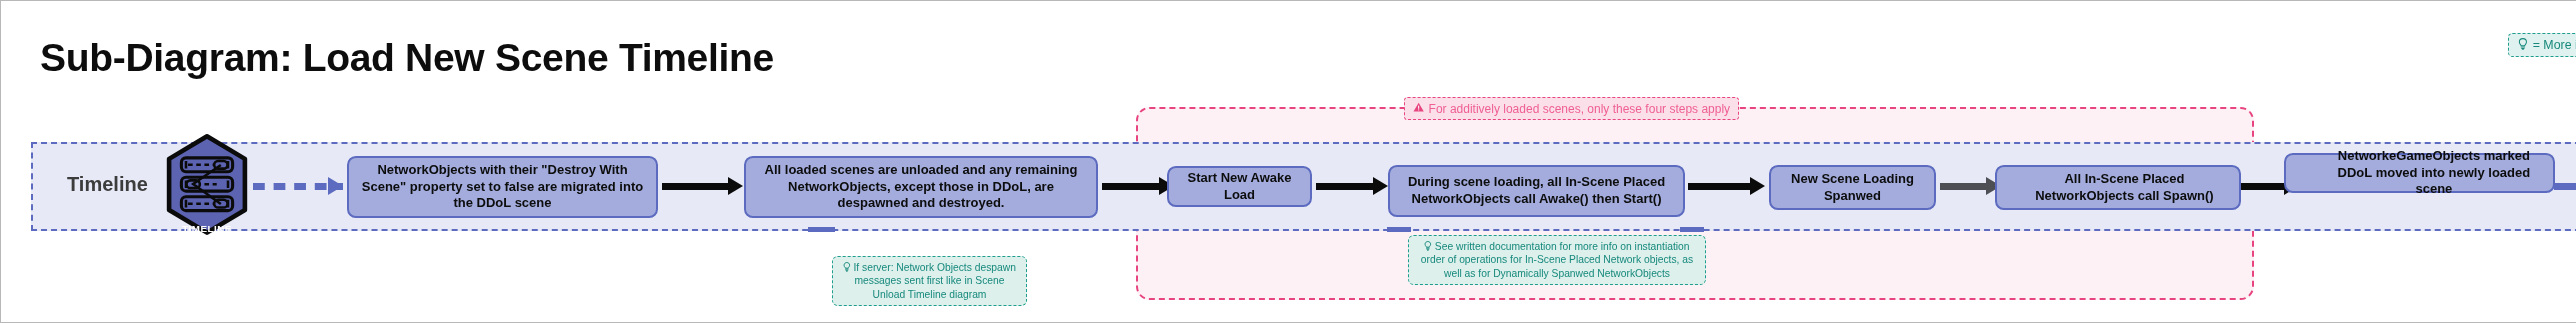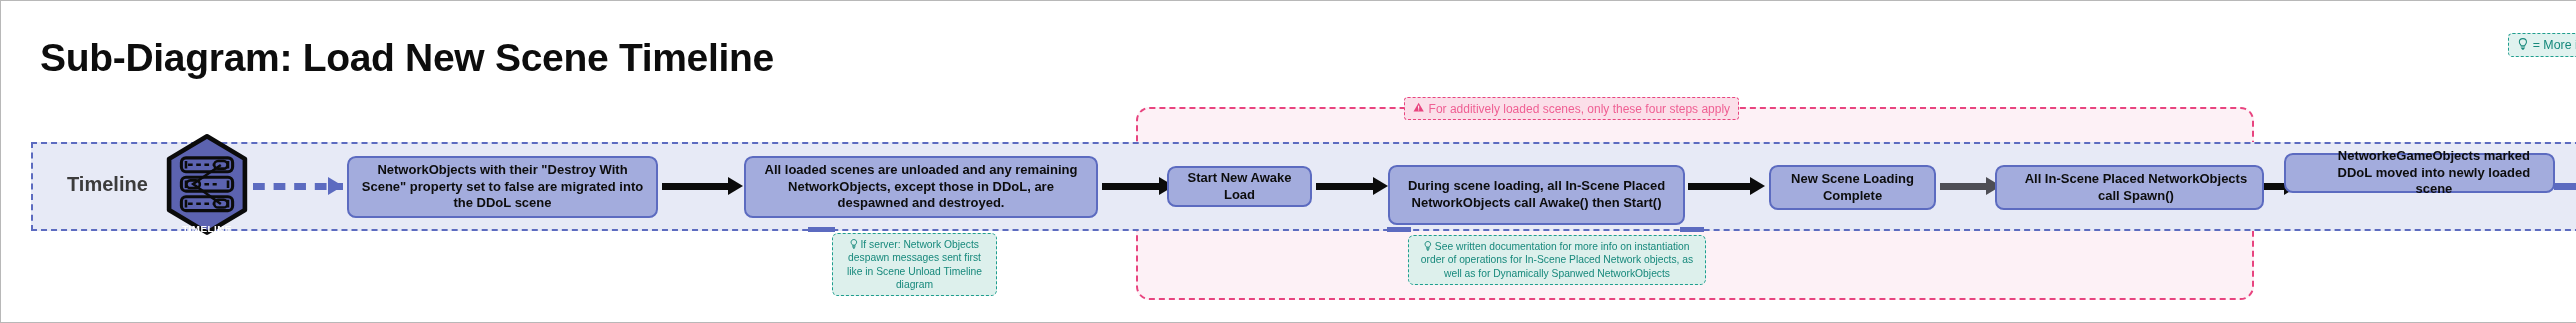--- a/index.html
+++ b/index.html
@@ -120,39 +120,39 @@
 
   <div class="pbox" style="left:1166px;top:165px;width:145px;height:41px;">
     <span>Start New Awake Load</span>
   </div>
 
   <div class="arrow" style="left:1315px;top:182px;width:72px;">
     <div class="shaft" style="width:58px;"></div>
       <div class="head" style="left:57px;"></div>
   </div>
 
-  <div class="pbox" style="left:1387px;top:164px;width:297px;height:60px;">
+  <div class="pbox" style="left:1387px;top:164px;width:297px;height:52px;">
     <span>During scene loading, all In-Scene Placed NetworkObjects call Awake() then Start()</span>
   </div>
 
   <div class="arrow" style="left:1687px;top:182px;width:77px;">
     <div class="shaft" style="width:63px;"></div>
       <div class="head" style="left:62px;"></div>
   </div>
 
   <div class="pbox" style="left:1768px;top:164px;width:167px;height:45px;">
-    <span>New Scene Loading Complete</span>
+    <span>New Scene Loading Spanwed</span>
   </div>
 
   <div class="arrow gray" style="left:1939px;top:182px;width:62px;">
     <div class="shaft" style="width:47px;"></div>
       <div class="head" style="left:46px;"></div>
   </div>
 
-  <div class="pbox" style="left:1994px;top:164px;width:269px;height:45px;padding-left:20px;">
+  <div class="pbox" style="left:1994px;top:164px;width:246px;height:45px;padding-left:20px;">
     <span>All In-Scene Placed NetworkObjects call Spawn()</span>
   </div>
 
   <div class="arrow" style="left:2221px;top:182px;width:77px;">
     <div class="shaft" style="width:63px;"></div>
       <div class="head" style="left:62px;"></div>
   </div>
 
   <div class="pbox" style="left:2283px;top:152px;width:271px;height:40px;padding-left:36px;">
     <span>NetworkeGameObjects marked DDoL moved into newly loaded scene</span>
@@ -165,21 +165,21 @@
       <svg width="11.3" height="10.3" viewBox="0 0 22 20" aria-hidden="true">
         <path d="M11 1.5 L21 18.5 H1 Z" fill="#e8447f"></path>
         <rect x="10" y="7" width="2" height="6.2" fill="#ffffff"></rect>
         <rect x="10" y="14.4" width="2" height="2" fill="#ffffff"></rect>
       </svg>
     </span>
     <span class="wtxt">For additively loaded scenes, only these four steps apply</span>
   </div>
 
   <div class="tconn" style="left:807px;top:226px;width:27px;"></div>
-  <div class="tnote" style="left:831px;top:232px;width:165px;">
+  <div class="tnote" style="left:831px;top:255px;width:195px;">
     <span class="bulb">
       <svg width="7.7" height="9.8" viewBox="0 0 19 24" style="vertical-align:-1.5px" aria-hidden="true">
         <path d="M9.5 1.2C5.6 1.2 2.6 4.1 2.6 7.8c0 2.6 1.4 4.1 2.5 5.4.6.7.9 1.2.9 1.9h7c0-.7.3-1.2.9-1.9 1.1-1.3 2.5-2.8 2.5-5.4 0-3.7-3-6.6-6.9-6.6z" fill="none" stroke="#17897c" stroke-width="2.4"></path>
         <path d="M6.2 17.4h6.6M7.2 20.2h4.6M8.4 22.6h2.2" stroke="#17897c" stroke-width="2.4" stroke-linecap="round"></path>
       </svg>
     </span>
     <span>If server: Network Objects despawn messages sent first like in Scene Unload Timeline diagram</span>
   </div>
 
   <div class="tconn" style="left:1386px;top:226px;width:24px;"></div>

